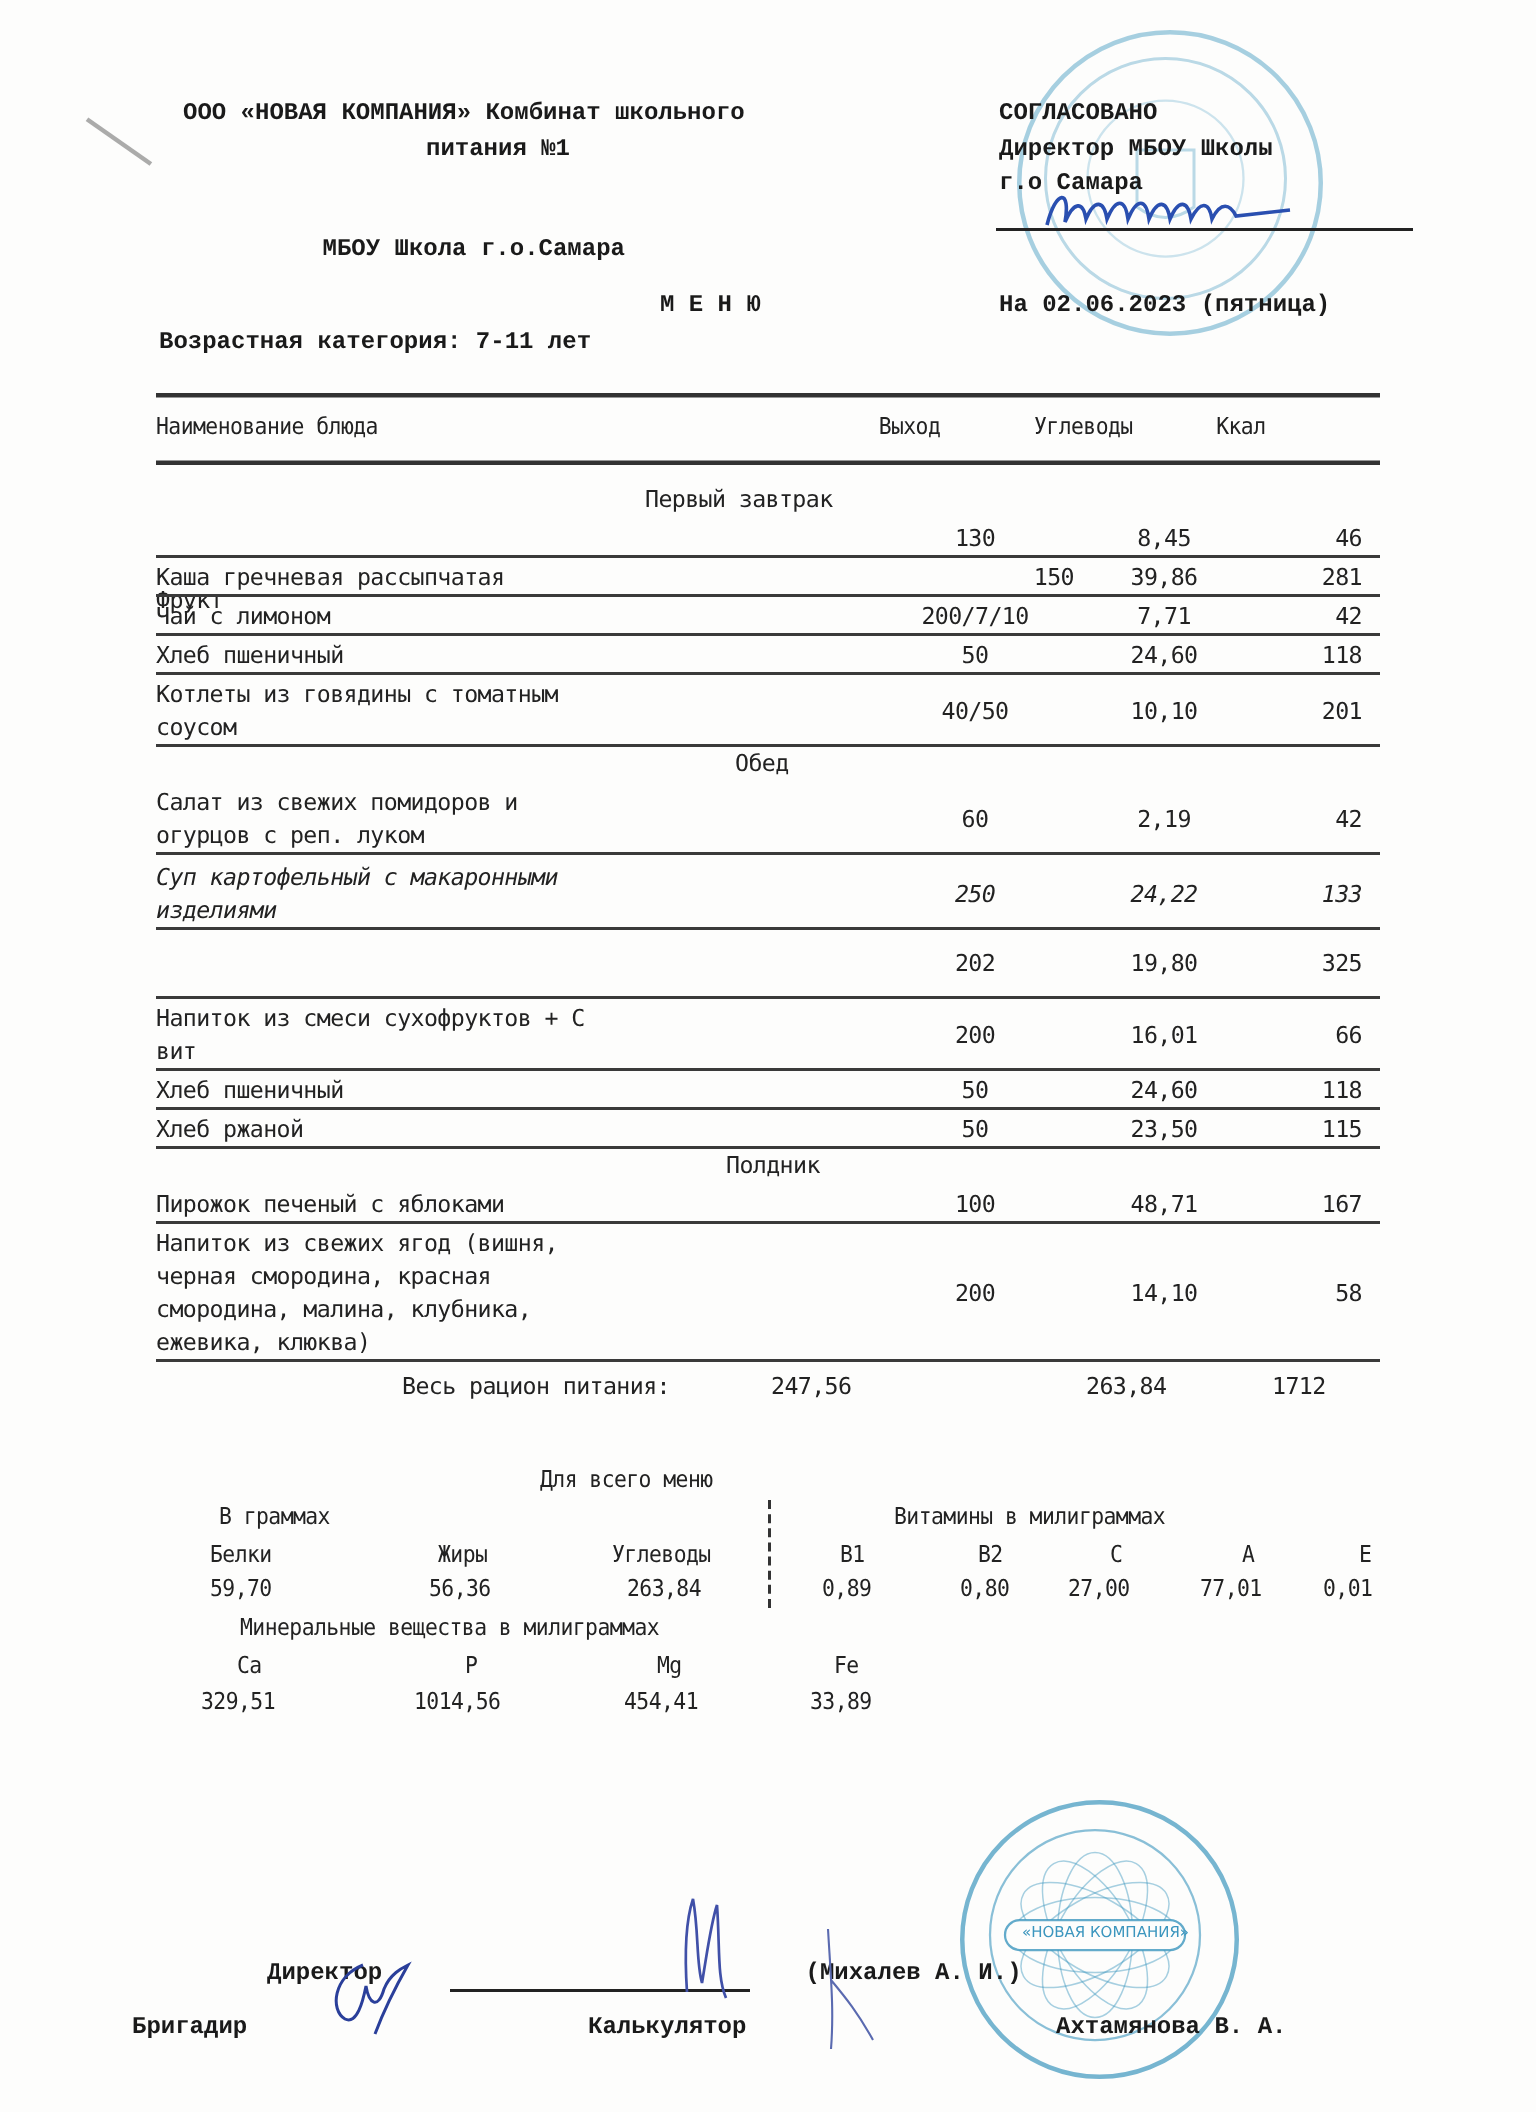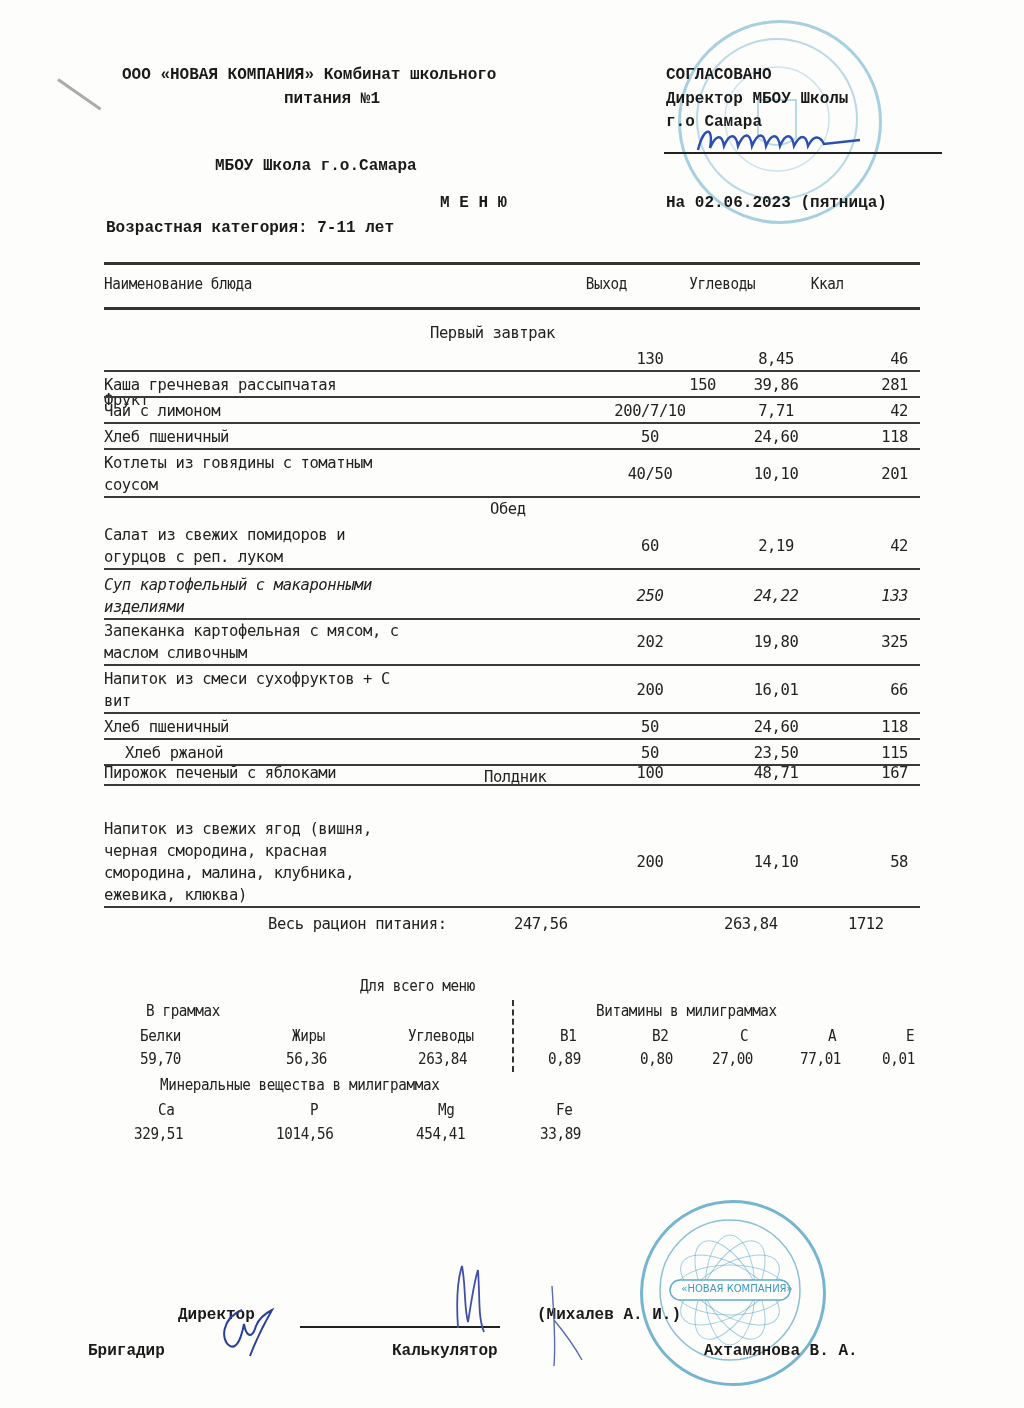--- a/index.html
+++ b/index.html
@@ -122,24 +122,20 @@
       <div class="name" style="top: 2px;">
         <div style="height: 22px; line-height: 22px;">Суп картофельный с макаронными</div>
         <div style="height: 22px; line-height: 22px;">изделиями</div>
       </div>
       <span class="c1" style="top: 13px; line-height: 22px;">250</span>
       <span class="c2" style="top: 13px; line-height: 22px;">24,22</span>
       <span class="c3" style="top: 13px; line-height: 22px;">133</span>
       <div class="line"></div>
     </div>
     <div class="row cond" style="top: 618px; height: 48px; transform: none;">
-      <div class="name" style="top: 2px;">
-        <div style="height: 22px; line-height: 22px;">Запеканка картофельная с мясом, с</div>
-        <div style="height: 22px; line-height: 22px;">маслом сливочным</div>
-      </div>
       <span class="c1" style="top: 13px; line-height: 22px;">202</span>
       <span class="c2" style="top: 13px; line-height: 22px;">19,80</span>
       <span class="c3" style="top: 13px; line-height: 22px;">325</span>
       <div class="line"></div>
     </div>
     <div class="row cond" style="top: 666px; height: 48px; transform: none;">
       <div class="name" style="top: 2px;">
         <div style="height: 22px; line-height: 22px;">Напиток из смеси сухофруктов + С</div>
         <div style="height: 22px; line-height: 22px;">вит</div>
       </div>
@@ -152,29 +148,29 @@
       <div class="name" style="top: 2px;">
         <div style="height: 22px; line-height: 22px;">Хлеб пшеничный</div>
       </div>
       <span class="c1" style="top: 2px; line-height: 22px;">50</span>
       <span class="c2" style="top: 2px; line-height: 22px;">24,60</span>
       <span class="c3" style="top: 2px; line-height: 22px;">118</span>
       <div class="line"></div>
     </div>
     <div class="row cond" style="top: 740px; height: 26px; transform: none;">
       <div class="name" style="top: 2px;">
-        <div style="height: 22px; line-height: 22px; margin-left: 21px;">Хлеб ржаной</div>
+        <div style="height: 22px; line-height: 22px;">Хлеб ржаной</div>
       </div>
       <span class="c1" style="top: 2px; line-height: 22px;">50</span>
       <span class="c2" style="top: 2px; line-height: 22px;">23,50</span>
       <span class="c3" style="top: 2px; line-height: 22px;">115</span>
       <div class="line"></div>
     </div>
     <div class="sect cond" style="left: 484px; width: auto; top: 768px; text-align: left; transform: none;">Полдник</div>
-    <div class="row cond" style="top: 760px; height: 26px; transform: none;">
+    <div class="row cond" style="top: 790px; height: 26px; transform: none;">
       <div class="name" style="top: 2px;">
         <div style="height: 22px; line-height: 22px;">Пирожок печеный с яблоками</div>
       </div>
       <span class="c1" style="top: 2px; line-height: 22px;">100</span>
       <span class="c2" style="top: 2px; line-height: 22px;">48,71</span>
       <span class="c3" style="top: 2px; line-height: 22px;">167</span>
       <div class="line"></div>
     </div>
     <div class="row cond" style="top: 816px; height: 92px; transform: none;">
       <div class="name" style="top: 2px;">

